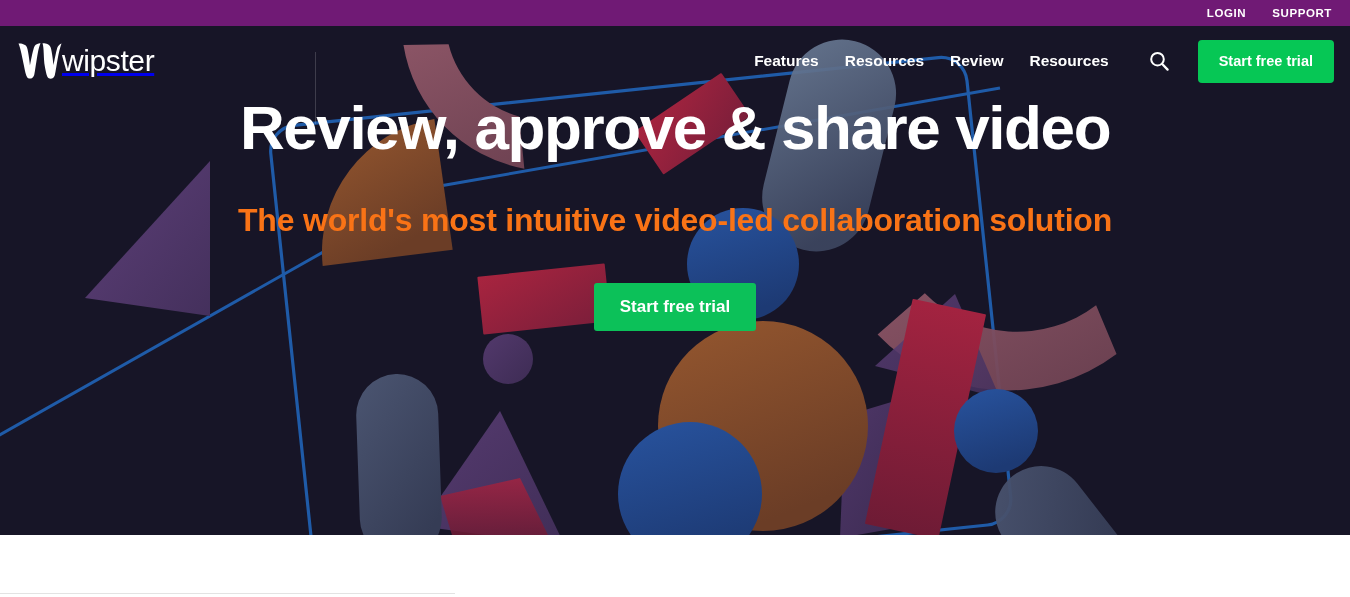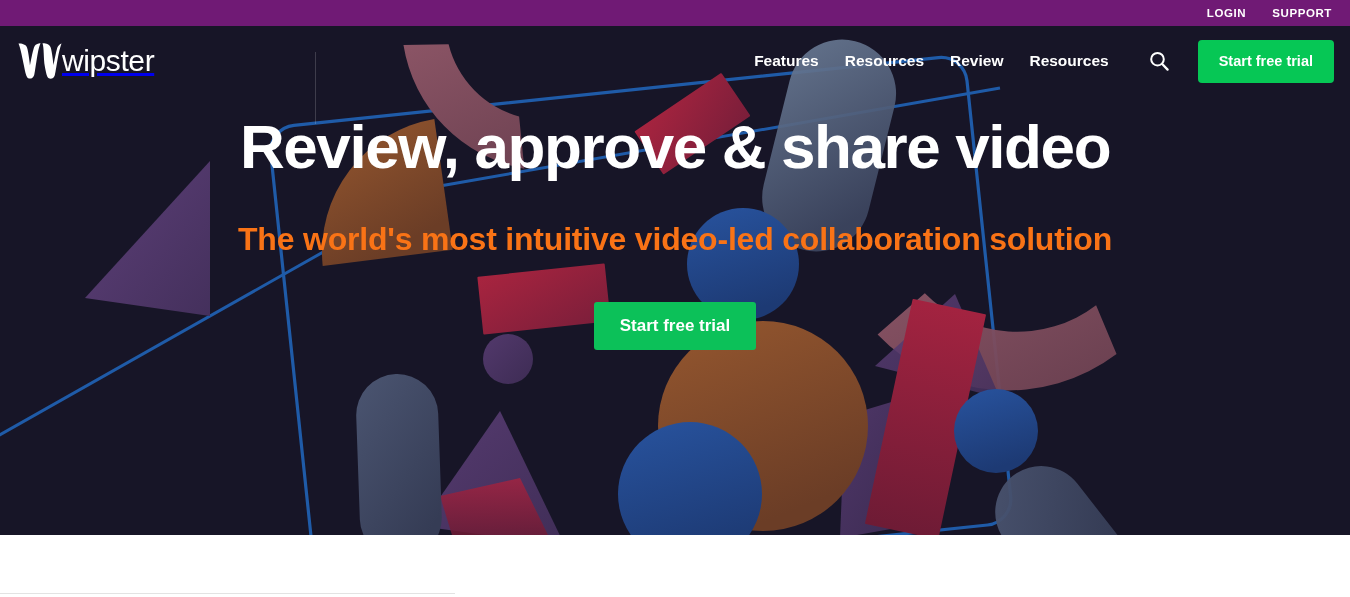--- a/index.html
+++ b/index.html
@@ -98,21 +98,21 @@
     padding: 0 21px;
     font-size:14.5px;
     margin-left:6px;
   }
 
   
   .hero-content {
     position:absolute; left:0; top:0; width:1350px; height:509px;
     z-index:20;
     display:flex; flex-direction:column; align-items:center;
-    padding-top: 88px;
+    padding-top: 69px;
   }
   .hero-title {
     margin:0;
     color:#ffffff;
     font-size:62px;
     font-weight:900;
     letter-spacing:-1.4px;
     line-height:1.05;
     text-align:center;
     white-space:nowrap;

